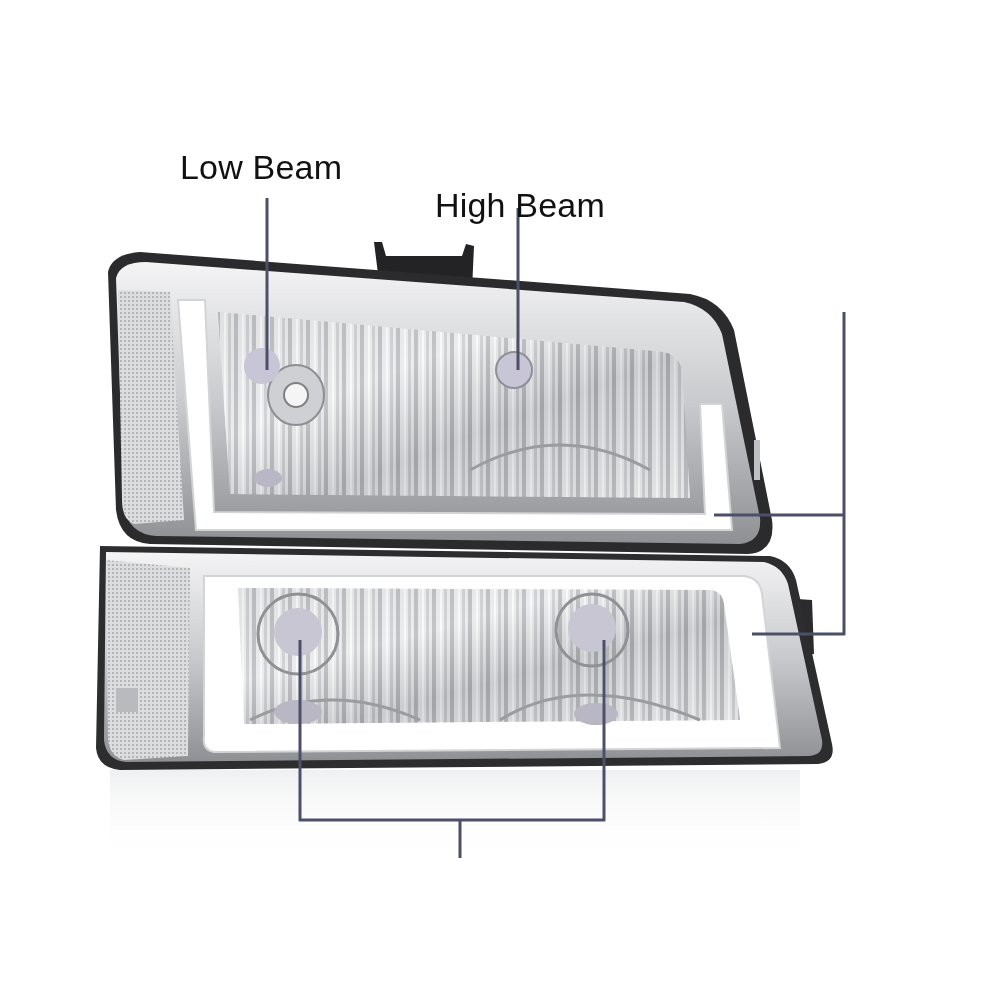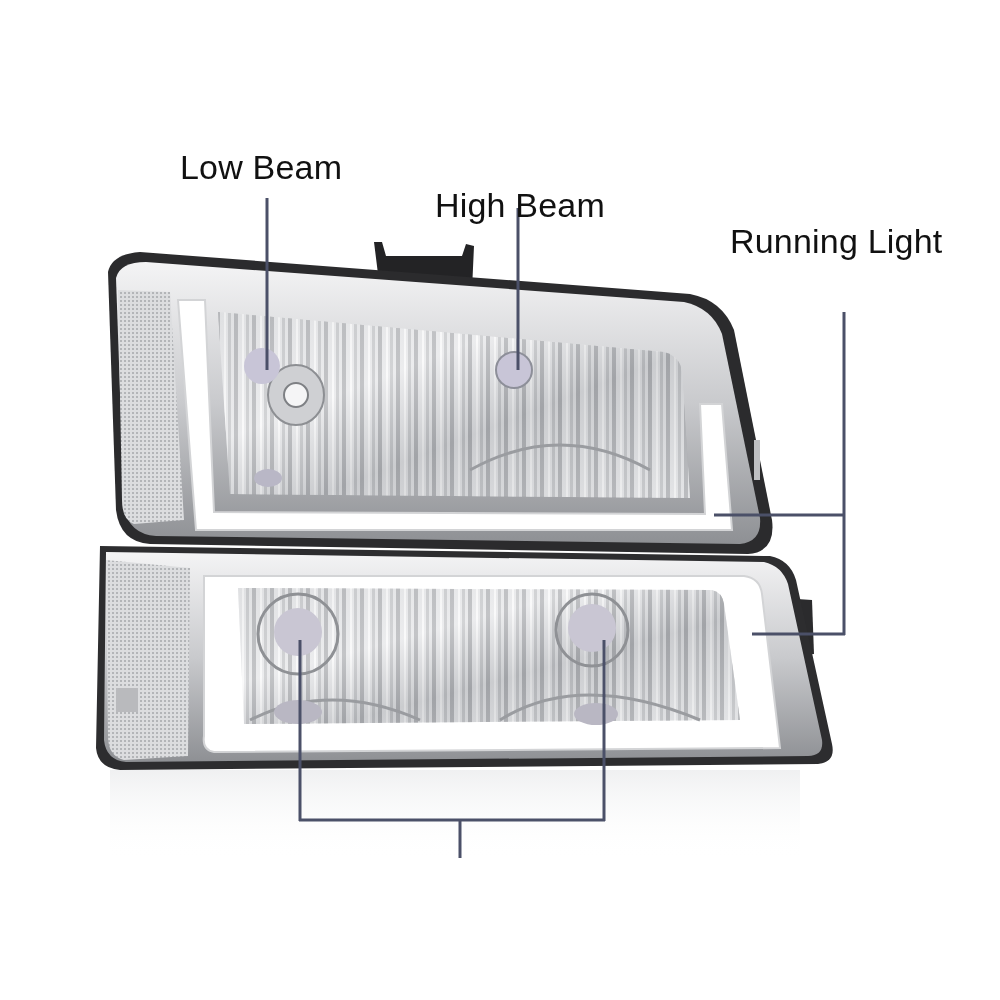--- a/index.html
+++ b/index.html
@@ -127,16 +127,15 @@
     </g>
   </svg>
 
   <div class="label" style="left:180px; top:148px;">
     <span class="line">Low Beam</span>
   </div>
   <div class="label" style="left:435px; top:142px;margin-top:44px;">
     <span class="line">High Beam</span>
   </div>
   <div class="label" style="left:730px; top:222px;">
-    <span class="line">Running Light</span>
   </div>
 
 </div>
 
 </body></html>

